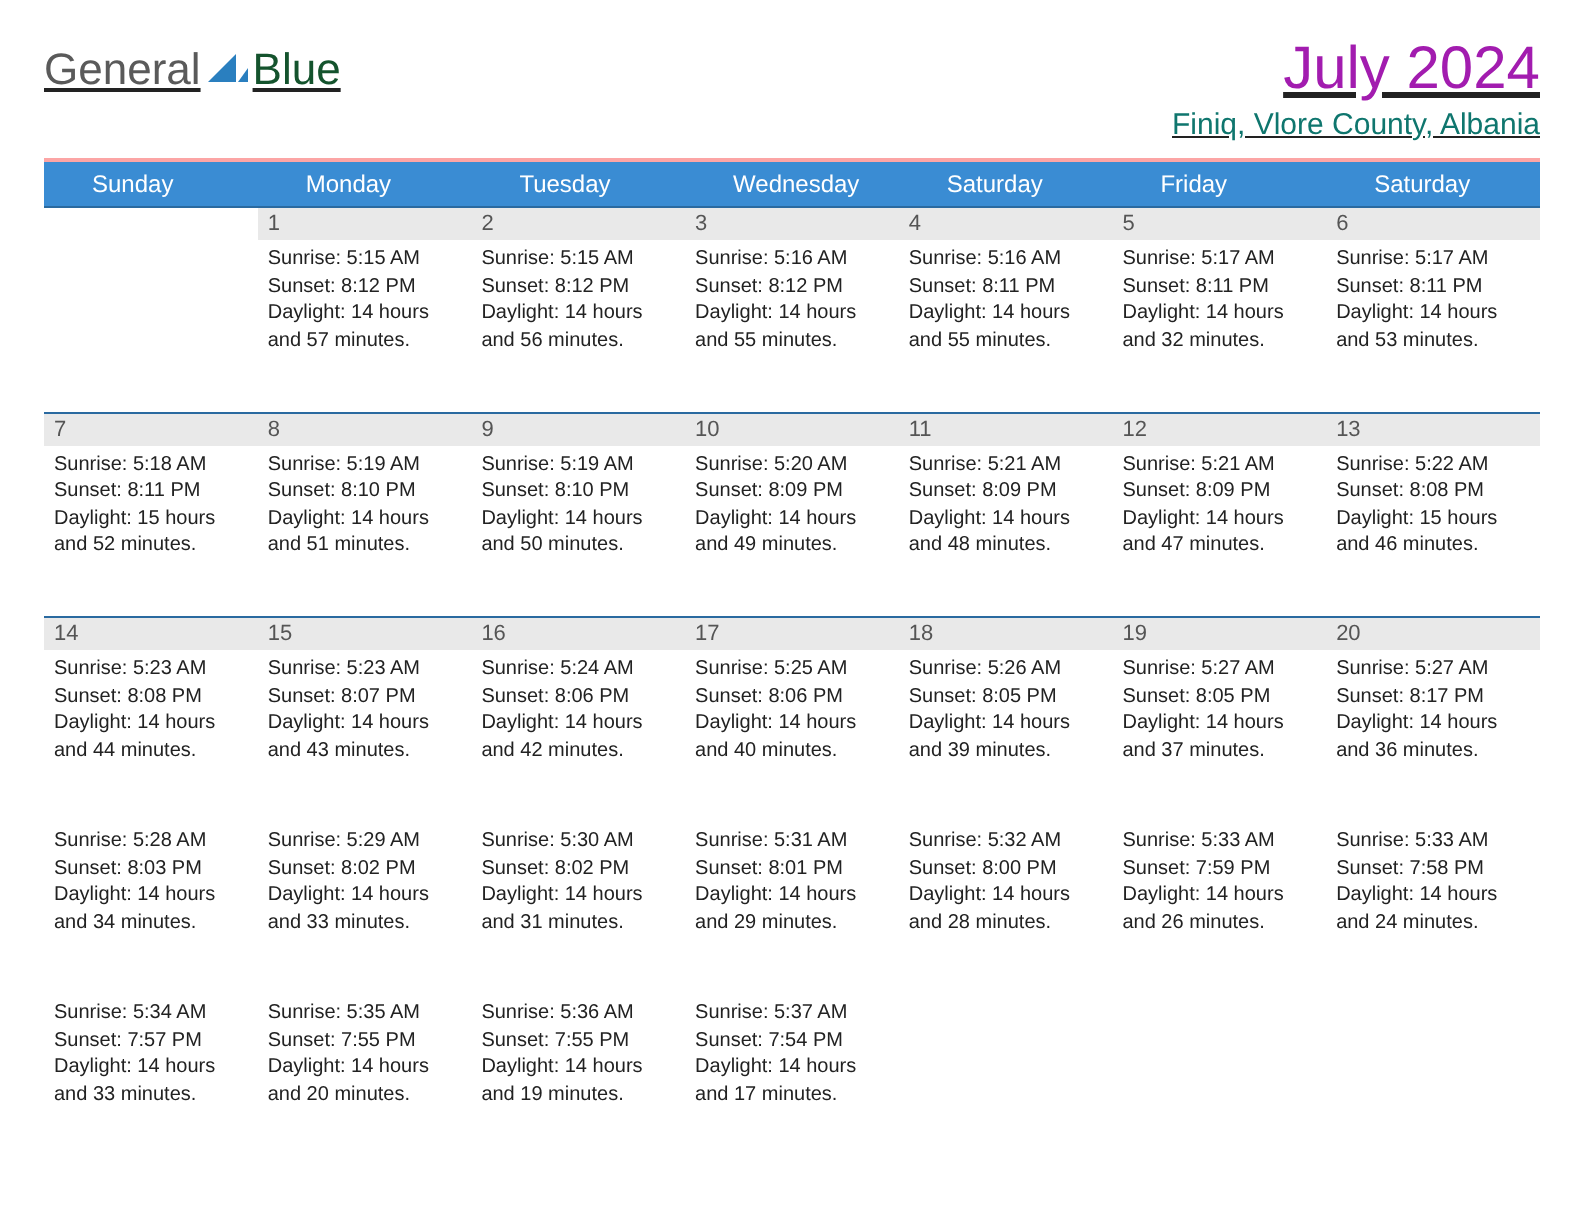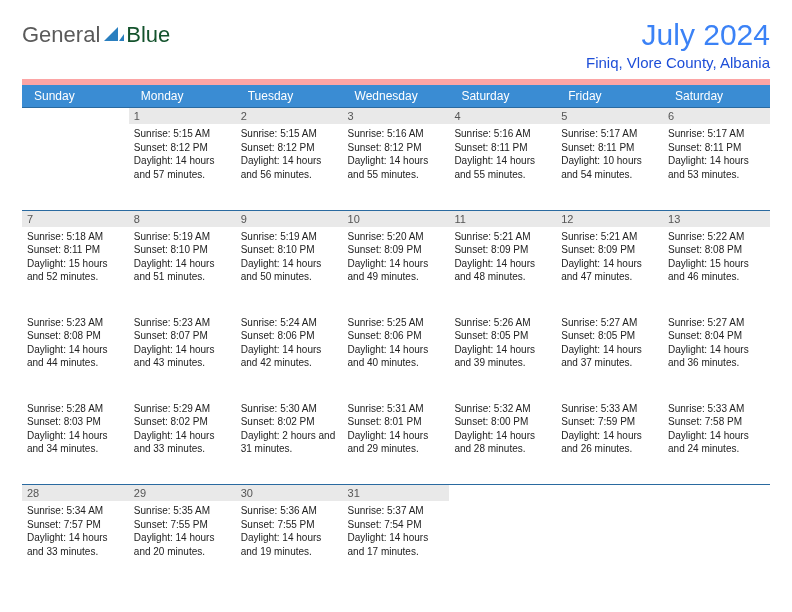--- a/index.html
+++ b/index.html
@@ -9,46 +9,47 @@
     width: 792px;
     height: 612px;
     padding: 18px 22px;
     color: #222;
   }
   .header {
     display: flex;
     justify-content: space-between;
     align-items: flex-start;
     margin-bottom: 8px;
+    text-decoration: underline;
   }
   .logo {
     display: flex;
     align-items: center;
     gap: 2px;
     margin-top: 4px;
   }
   .logo-text1 { font-size: 22px; color: #5a5a5a; font-weight: 400; }
   .logo-text2 { font-size: 22px; color: #14532d; font-weight: 400; }
   .logo-icon { margin-left: 2px; margin-bottom: -2px; }
   .title-block { text-align: right; }
-  .month-title { font-size: 30px; color: #3b82f6; font-weight: 400; margin-bottom: 2px; }
-  .location { font-size: 15px; color: #1d4ed8; }
+  .month-title { font-size: 30px; color: #a21caf; font-weight: 400; margin-bottom: 2px; }
+  .location { font-size: 15px; color: #0f766e; }
   .calendar {
     width: 100%;
     border-collapse: collapse;
     table-layout: fixed;
   }
   .calendar thead th {
     background: #3a8cd3;
     color: #fff;
     font-weight: 400;
     text-align: left;
-    padding: 4px 12px;
+    padding: 4px 24px;
     font-size: 12px;
-    border-top: 6px solid #fca5a5;
+    border-top: 2px solid #fca5a5;
   }
   .calendar td {
     vertical-align: top;
     padding: 0;
     border: none;
     height: 86px;
   }
   .daynum-row td {
     height: auto;
     border-top: 1px solid #2a6aa0;
@@ -154,21 +155,21 @@
           <div class="cell-body">
             <div>Sunrise: 5:16 AM</div>
             <div>Sunset: 8:11 PM</div>
             <div>Daylight: 14 hours and 55 minutes.</div>
           </div>
         </td>
         <td>
           <div class="cell-body">
             <div>Sunrise: 5:17 AM</div>
             <div>Sunset: 8:11 PM</div>
-            <div>Daylight: 10 hours and 54 minutes.</div>
+            <div>Daylight: 14 hours and 32 minutes.</div>
           </div>
         </td>
         <td>
           <div class="cell-body">
             <div>Sunrise: 5:17 AM</div>
             <div>Sunset: 8:11 PM</div>
             <div>Daylight: 14 hours and 53 minutes.</div>
           </div>
         </td>
       </tr>
@@ -239,20 +240,43 @@
           </div>
         </td>
         <td>
           <div class="cell-body">
             <div>Sunrise: 5:22 AM</div>
             <div>Sunset: 8:08 PM</div>
             <div>Daylight: 15 hours and 46 minutes.</div>
           </div>
         </td>
       </tr>
+      <tr class="daynum-row">
+        <td>
+          <div class="daynum">14</div>
+        </td>
+        <td>
+          <div class="daynum">15</div>
+        </td>
+        <td>
+          <div class="daynum">16</div>
+        </td>
+        <td>
+          <div class="daynum">17</div>
+        </td>
+        <td>
+          <div class="daynum">18</div>
+        </td>
+        <td>
+          <div class="daynum">19</div>
+        </td>
+        <td>
+          <div class="daynum">20</div>
+        </td>
+      </tr>
       <tr>
         <td>
           <div class="cell-body">
             <div>Sunrise: 5:23 AM</div>
             <div>Sunset: 8:08 PM</div>
             <div>Daylight: 14 hours and 44 minutes.</div>
           </div>
         </td>
         <td>
           <div class="cell-body">
@@ -285,21 +309,21 @@
         <td>
           <div class="cell-body">
             <div>Sunrise: 5:27 AM</div>
             <div>Sunset: 8:05 PM</div>
             <div>Daylight: 14 hours and 37 minutes.</div>
           </div>
         </td>
         <td>
           <div class="cell-body">
             <div>Sunrise: 5:27 AM</div>
-            <div>Sunset: 8:04 PM</div>
+            <div>Sunset: 8:17 PM</div>
             <div>Daylight: 14 hours and 36 minutes.</div>
           </div>
         </td>
       </tr>
       <tr>
         <td>
           <div class="cell-body">
             <div>Sunrise: 5:28 AM</div>
             <div>Sunset: 8:03 PM</div>
             <div>Daylight: 14 hours and 34 minutes.</div>
@@ -309,21 +333,21 @@
           <div class="cell-body">
             <div>Sunrise: 5:29 AM</div>
             <div>Sunset: 8:02 PM</div>
             <div>Daylight: 14 hours and 33 minutes.</div>
           </div>
         </td>
         <td>
           <div class="cell-body">
             <div>Sunrise: 5:30 AM</div>
             <div>Sunset: 8:02 PM</div>
-            <div>Daylight: 2 hours and 31 minutes.</div>
+            <div>Daylight: 14 hours and 31 minutes.</div>
           </div>
         </td>
         <td>
           <div class="cell-body">
             <div>Sunrise: 5:31 AM</div>
             <div>Sunset: 8:01 PM</div>
             <div>Daylight: 14 hours and 29 minutes.</div>
           </div>
         </td>
         <td>
@@ -339,43 +363,20 @@
             <div>Sunset: 7:59 PM</div>
             <div>Daylight: 14 hours and 26 minutes.</div>
           </div>
         </td>
         <td>
           <div class="cell-body">
             <div>Sunrise: 5:33 AM</div>
             <div>Sunset: 7:58 PM</div>
             <div>Daylight: 14 hours and 24 minutes.</div>
           </div>
-        </td>
-      </tr>
-      <tr class="daynum-row">
-        <td>
-          <div class="daynum">28</div>
-        </td>
-        <td>
-          <div class="daynum">29</div>
-        </td>
-        <td>
-          <div class="daynum">30</div>
-        </td>
-        <td>
-          <div class="daynum">31</div>
-        </td>
-        <td>
-          <div class="daynum empty"></div>
-        </td>
-        <td>
-          <div class="daynum empty"></div>
-        </td>
-        <td>
-          <div class="daynum empty"></div>
         </td>
       </tr>
       <tr>
         <td>
           <div class="cell-body">
             <div>Sunrise: 5:34 AM</div>
             <div>Sunset: 7:57 PM</div>
             <div>Daylight: 14 hours and 33 minutes.</div>
           </div>
         </td>

